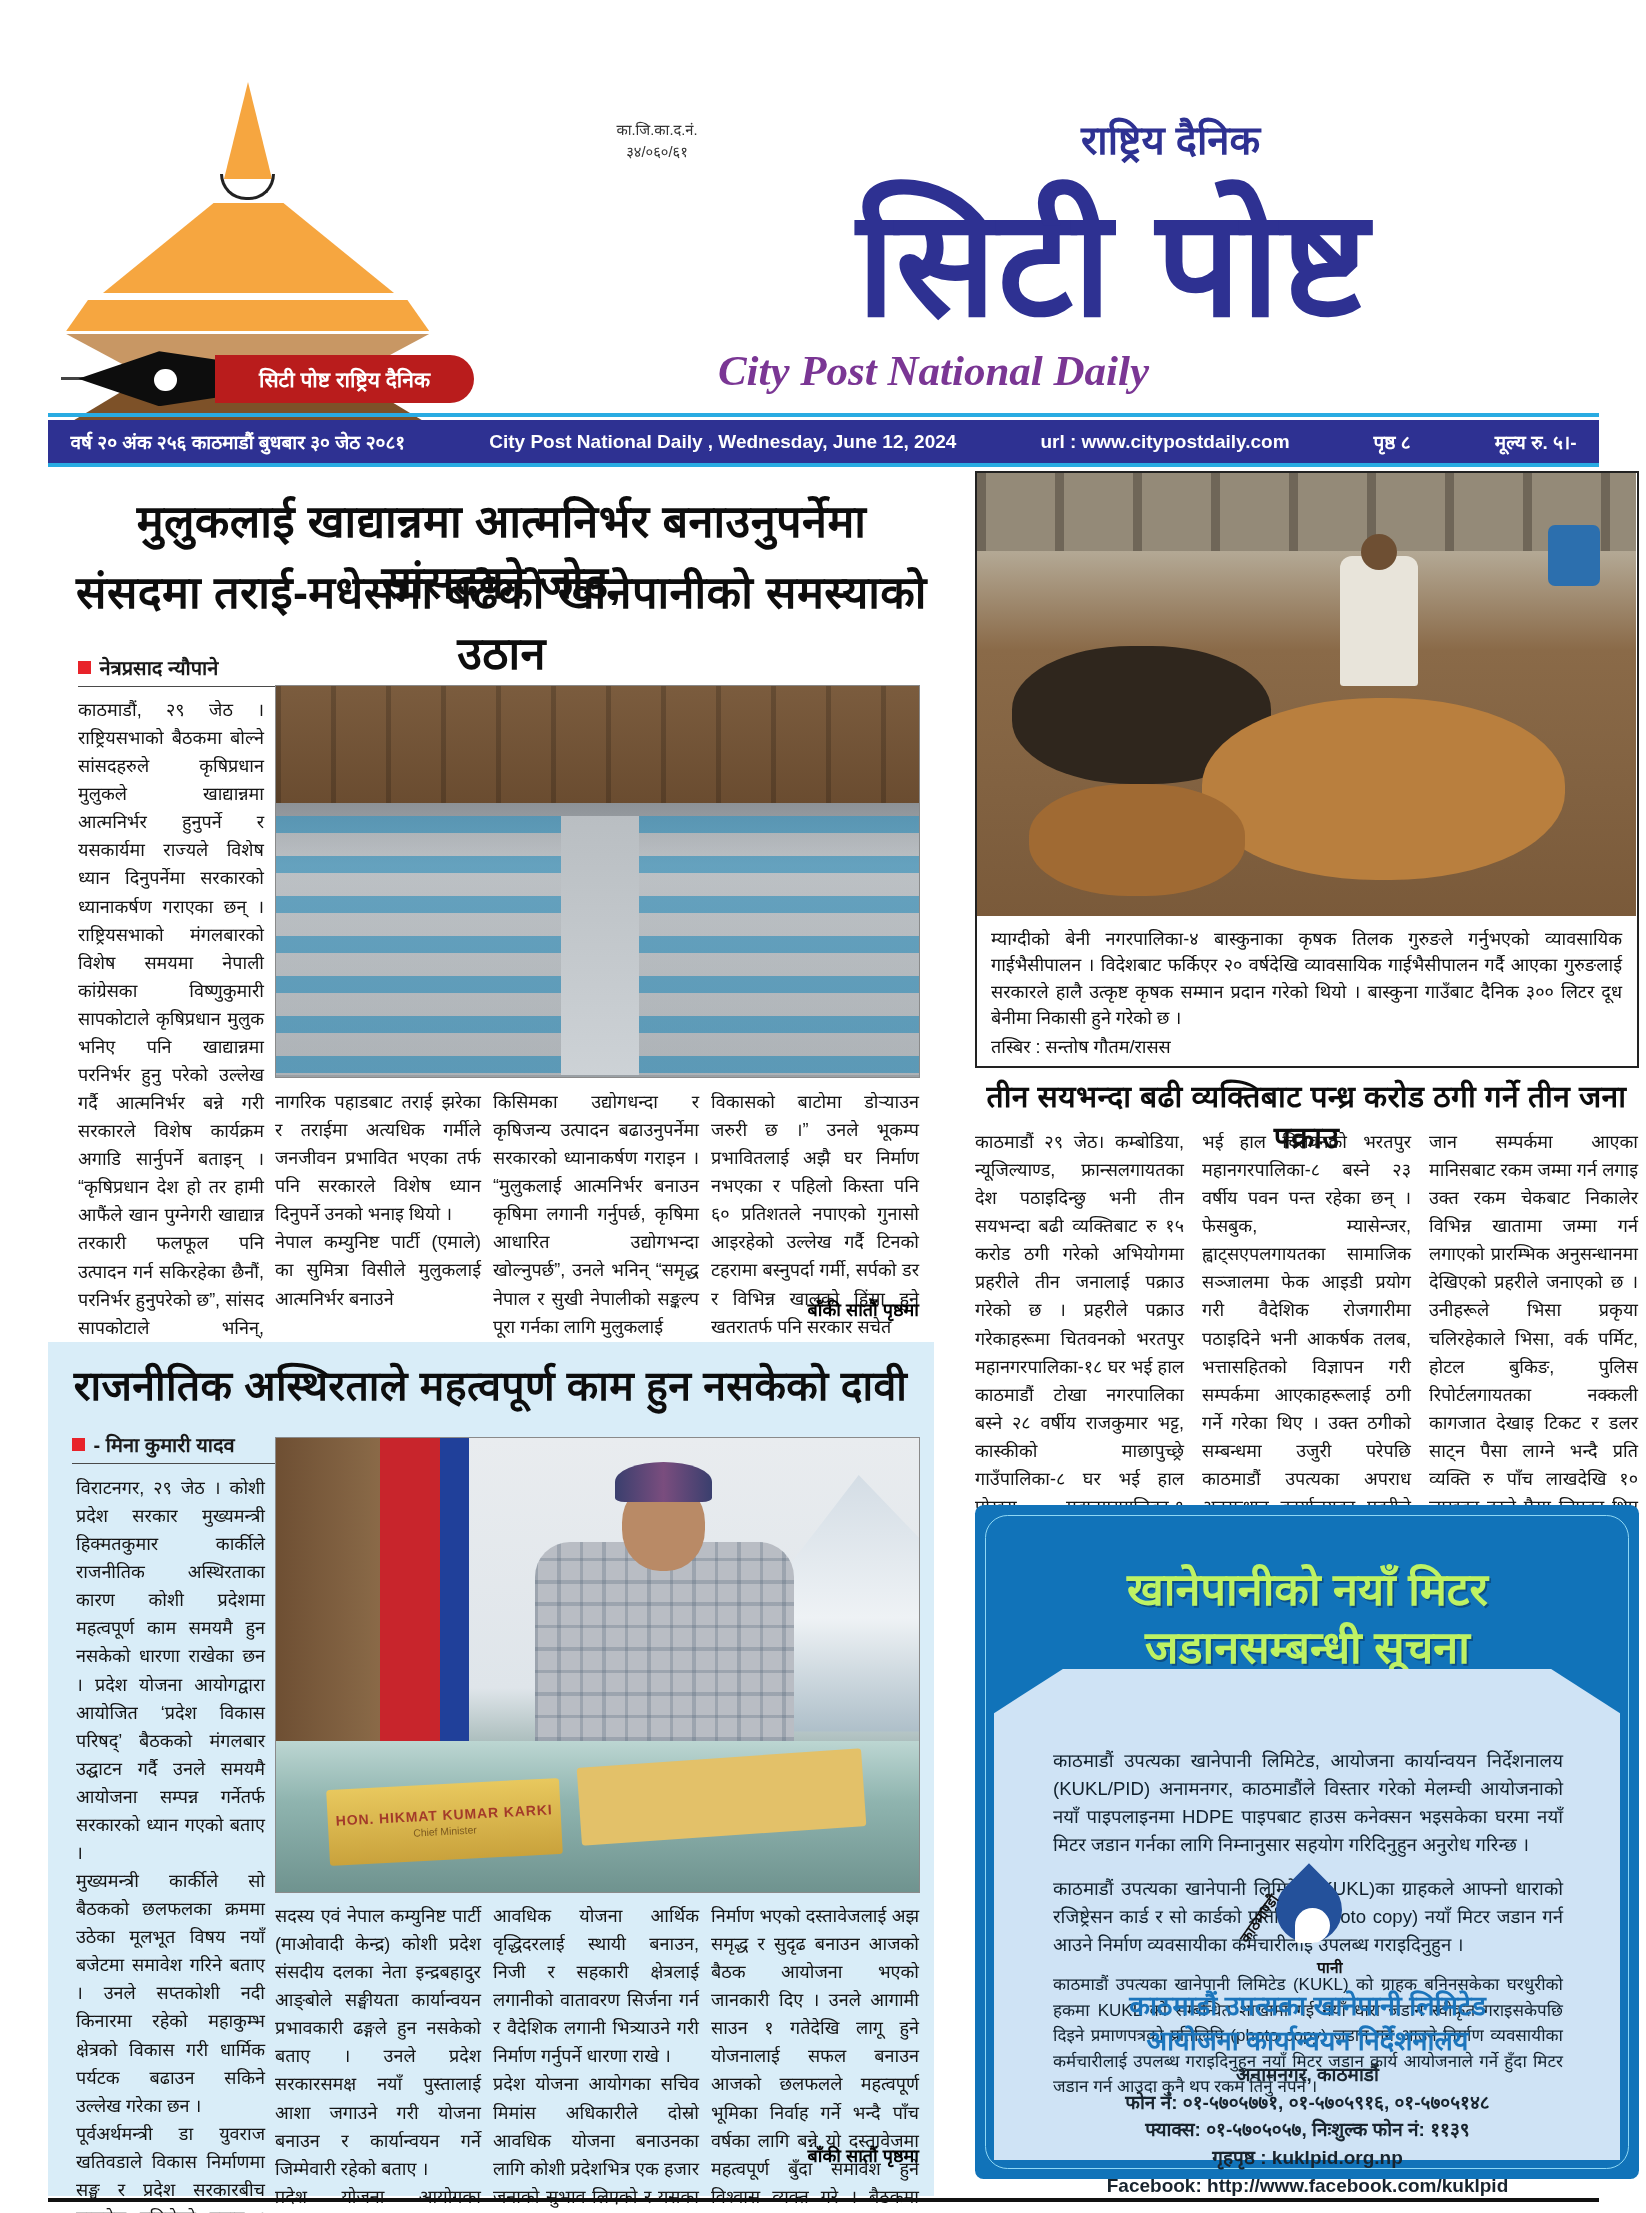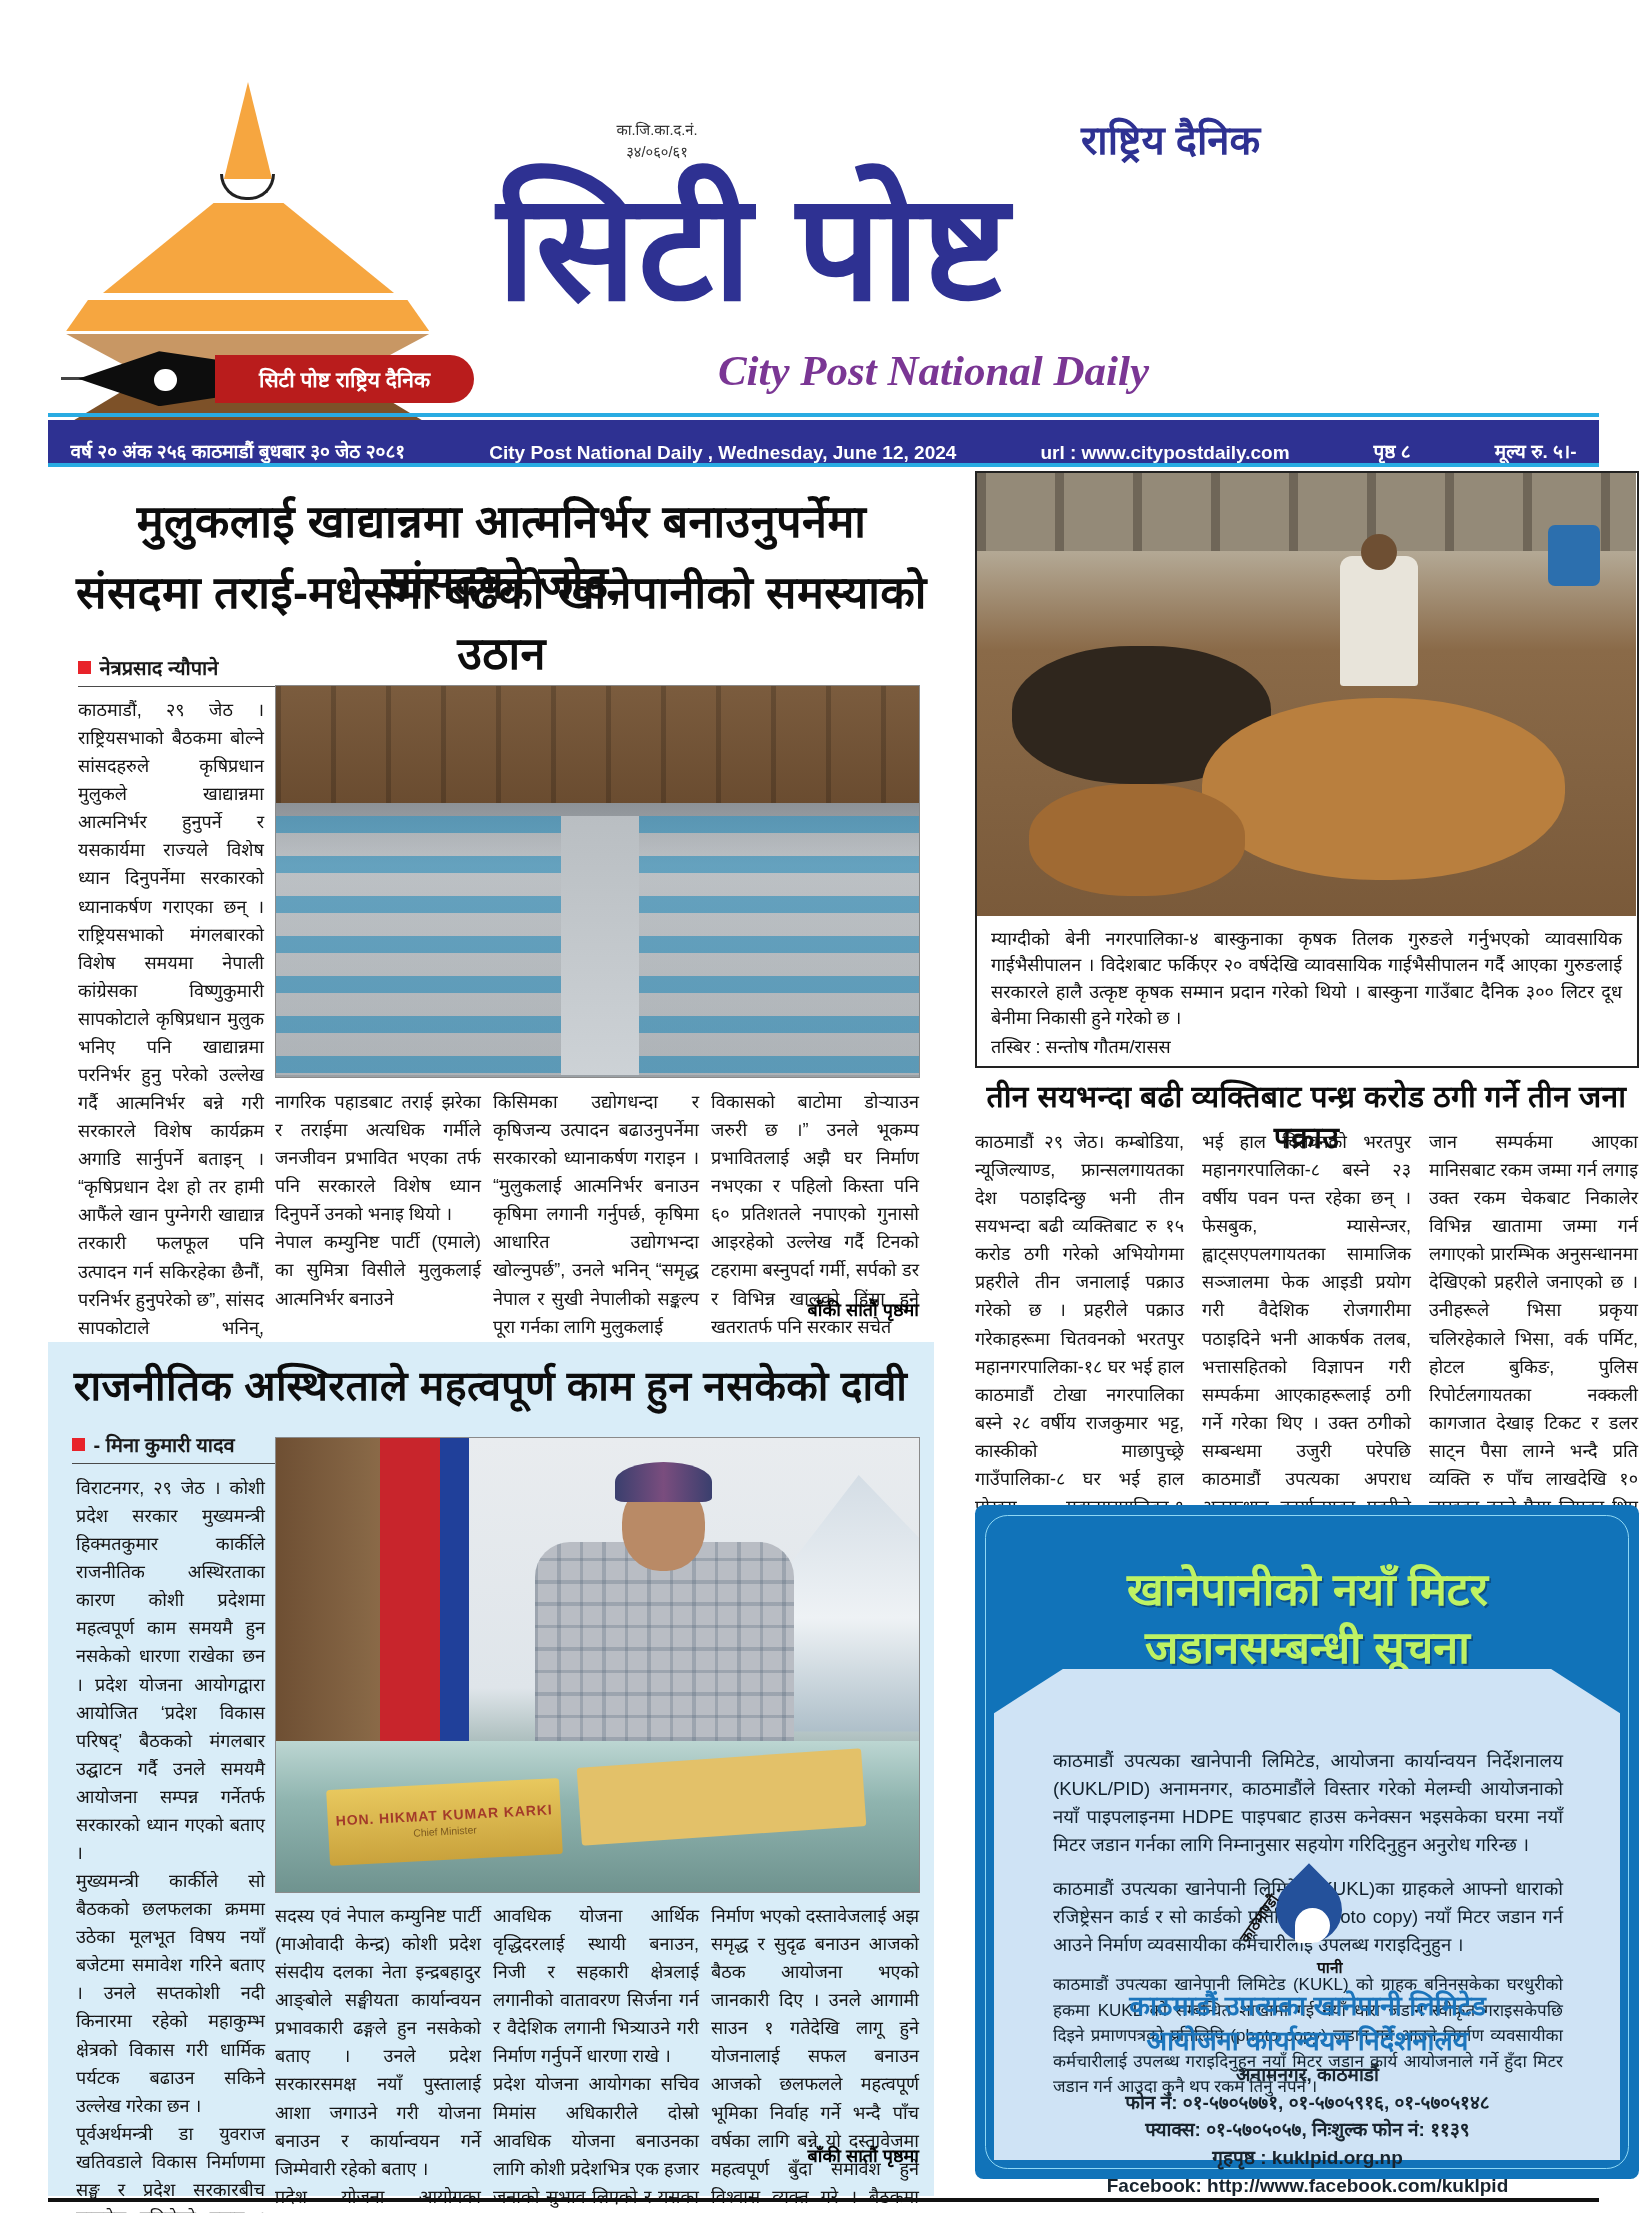--- a/index.html
+++ b/index.html
@@ -11,21 +11,21 @@
   .byline-row{display:flex;align-items:center;gap:8.6px;border-bottom:1.7px solid #4a4a4a;padding-bottom:5.2px;}
   .byline-bullet{width:13px;height:13px;background:#e8232a;display:inline-block;}
   .byline-name{font-weight:700;font-size:20px;color:#1a1a1a;}
   .cont-marker{font-weight:800;font-size:18px;text-align:right;color:#000;}
   
   .reg-no{font-size:14.7px;color:#333;text-align:center;white-space:pre-line;line-height:1.5;}
   .np-title{font-weight:800;color:#2e3192;font-size:149px;line-height:1;letter-spacing:1.7px;}
   .np-tag{font-weight:800;color:#2e3192;font-size:40px;}
   .en-title{font-style:italic;font-weight:700;color:#7a3694;font-size:43px;
             font-family:"Liberation Serif","DejaVu Serif",serif;}
-  .infobar{background:#2e3192;color:#fff;display:flex;align-items:flex-end;
+  .infobar{background:#2e3192;color:#fff;display:flex;align-items:center;
            justify-content:space-between;padding:0 22.5px;font-weight:700;font-size:19px;height:44px;}
   .cyanline{background:#29abe2;height:3.5px;}
   
   .photo{overflow:hidden;}
   .capbox{background:#fff;padding:10.4px 14px 7px 14px;}
   .cap-text{font-size:18px;line-height:1.45;text-align:justify;color:#111;}
   .cap-credit{font-size:18px;margin-top:3.5px;color:#111;}
   
   .ad-outer{background:#1173b9;border-radius:8.6px;}
   .ad-inner-border{position:absolute;inset:10.4px;border:1.7px solid #8fd8f4;border-radius:22.5px;}
@@ -55,21 +55,21 @@
     <div class="abs" style="left:17.3px;top:5.2px;width:147px;height:55px;background:#0d0d0d;clip-path:polygon(0 50%,55% 0,100% 18%,100% 82%,55% 100%)"></div>
     <div class="abs" style="left:93px;top:22.5px;width:22.5px;height:22.5px;background:#fff;border-radius:50%"></div>
     <div class="abs" style="left:154px;top:8.6px;width:259px;height:48px;background:#b91c1c;border-radius:0 24px 24px 0;display:flex;align-items:center;justify-content:center">
       <span style="color:#fff;font-weight:700;font-size:21px">सिटी पोष्ट राष्ट्रिय दैनिक</span>
     </div>
   </div>
 
   <div class="abs reg-no" style="left:562px;top:119px;width:190px">का.जि.का.द.नं.
 ३४/०६०/६१</div>
   <div class="abs np-tag" style="left:1081px;top:111px">राष्ट्रिय दैनिक</div>
-  <div class="abs np-title" style="left:497px;top:173px;width:873px;text-align:left">सिटी पोष्ट</div>
+  <div class="abs np-title" style="left:497px;top:189px;width:873px;text-align:right">सिटी पोष्ट</div>
   <div class="abs en-title" style="left:497px;top:346px;width:873px;text-align:center">City Post National Daily</div>
 
 
   <div class="abs cyanline" style="left:48px;top:413px;width:1551px"></div>
   <div class="abs infobar" style="left:48px;top:420px;width:1506px">
     <span>वर्ष २०    अंक २५६    काठमाडौं    बुधबार ३० जेठ २०८१</span>
     <span>City Post National Daily , Wednesday,  June 12,   2024</span>
     <span>url : www.citypostdaily.com</span>
     <span>पृष्ठ ८</span>
     <span>मूल्य रु. ५।-</span>

